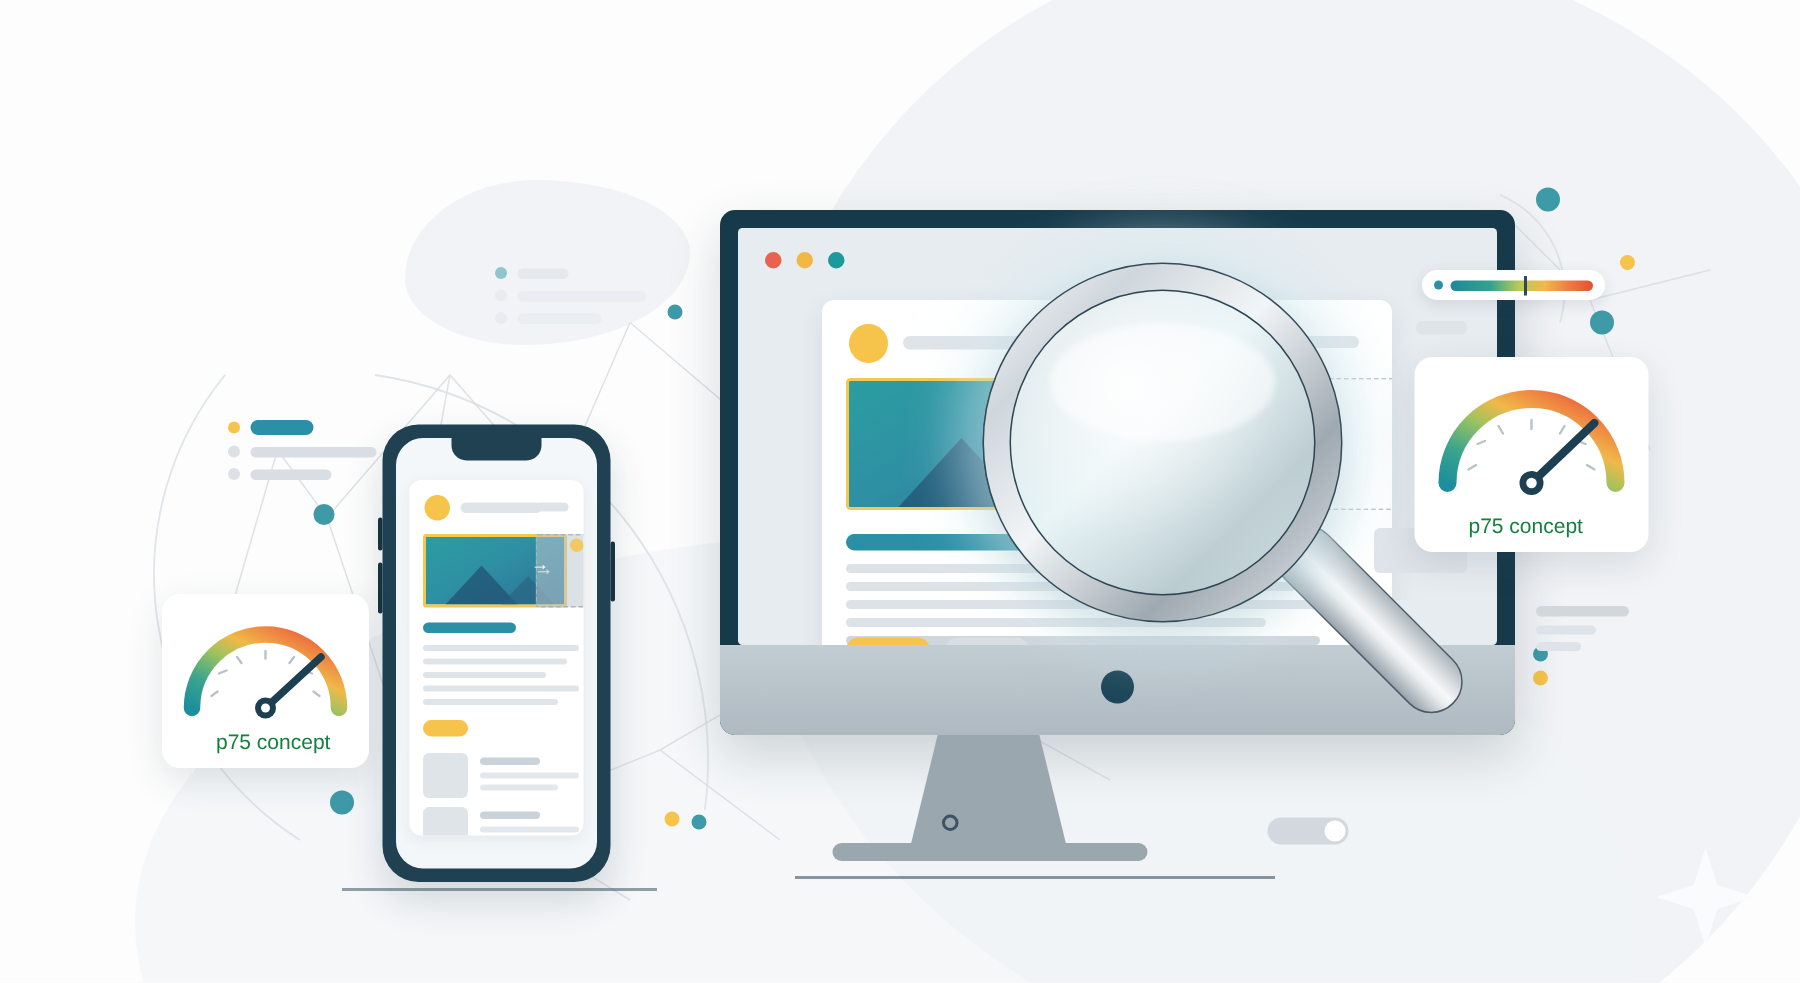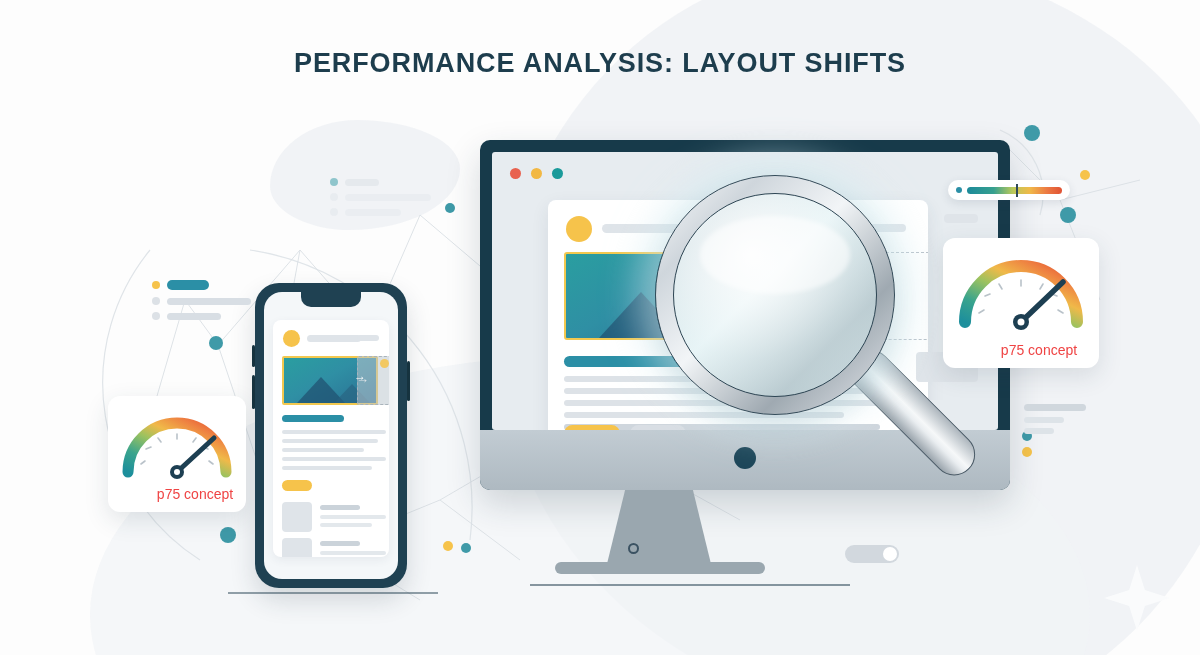--- a/index.html
+++ b/index.html
@@ -158,22 +158,22 @@
     background:#fff; border-radius:8px; box-shadow:0 3px 10px rgba(40,60,80,.07);
     overflow:hidden;
   }
   .ph-floor { position:absolute; left:228px; top:592px; width:210px; height:2px; background:#2a4556; opacity:.5; }
 
   
   .gcard {
     position:absolute; background:#fff; border-radius:12px;
     box-shadow:0 8px 24px rgba(40,60,80,.13);
   }
-  .gauge-label { position:absolute; left:0; right:0; bottom:10px; text-align:center;
-    font-size:14px; color:#ef4444;margin-left:36px; }
+  .gauge-label { position:absolute; left:0; right:0; bottom:10px; text-align:left;
+    font-size:14px; color:#15803d;margin-left:36px; }
 
   
   .score-bar {
     position:absolute; left:948px; top:180px; width:122px; height:20px;
     background:#fff; border-radius:10px; box-shadow:0 3px 10px rgba(40,60,80,.12);
   }
   .score-dot { position:absolute; left:8px; top:7px; width:6px; height:6px; border-radius:50%; background:#2b8fa6; }
   .score-fill {
     position:absolute; left:19px; top:7px; right:8px; height:7px; border-radius:4px;
     background:linear-gradient(90deg,#1c8a9a 0%,#36a08f 28%,#b9c95a 48%,#f0b949 66%,#ec7a43 84%,#e05234 100%);
@@ -230,21 +230,20 @@
       <div class="dot" style="left: 443px; top: 541px; width: 10px; height: 10px; background: rgb(246, 195, 75);"></div>
       <div class="dot" style="left: 461px; top: 543px; width: 10px; height: 10px; background: rgb(63, 154, 168);"></div>
       <div class="dot" style="left: 1024px; top: 125px; width: 16px; height: 16px; background: rgb(63, 154, 168);"></div>
       <div class="dot" style="left: 1080px; top: 170px; width: 10px; height: 10px; background: rgb(246, 195, 75);"></div>
       <div class="dot" style="left: 1060px; top: 207px; width: 16px; height: 16px; background: rgb(63, 154, 168);"></div>
       <div class="dot" style="left: 1022px; top: 431px; width: 10px; height: 10px; background: rgb(63, 154, 168);"></div>
       <div class="dot" style="left: 1022px; top: 447px; width: 10px; height: 10px; background: rgb(246, 195, 75);"></div>
       <div class="dot" style="left: 445px; top: 203px; width: 10px; height: 10px; background: rgb(63, 154, 168);"></div>
     </div>
 
-  <div class="title">PERFORMANCE ANALYSIS: LAYOUT SHIFTS</div>
 
   <div class="monitor">
     <div class="mon-bezel"></div>
     <div class="mon-screen">
 
       <div class="tl" style="left:18px;background:#e8624f"></div>
       <div class="tl" style="left:39px;background:#f2b843"></div>
       <div class="tl" style="left:60px;background:#1a9a9a"></div>
 
       <div class="bcard">

